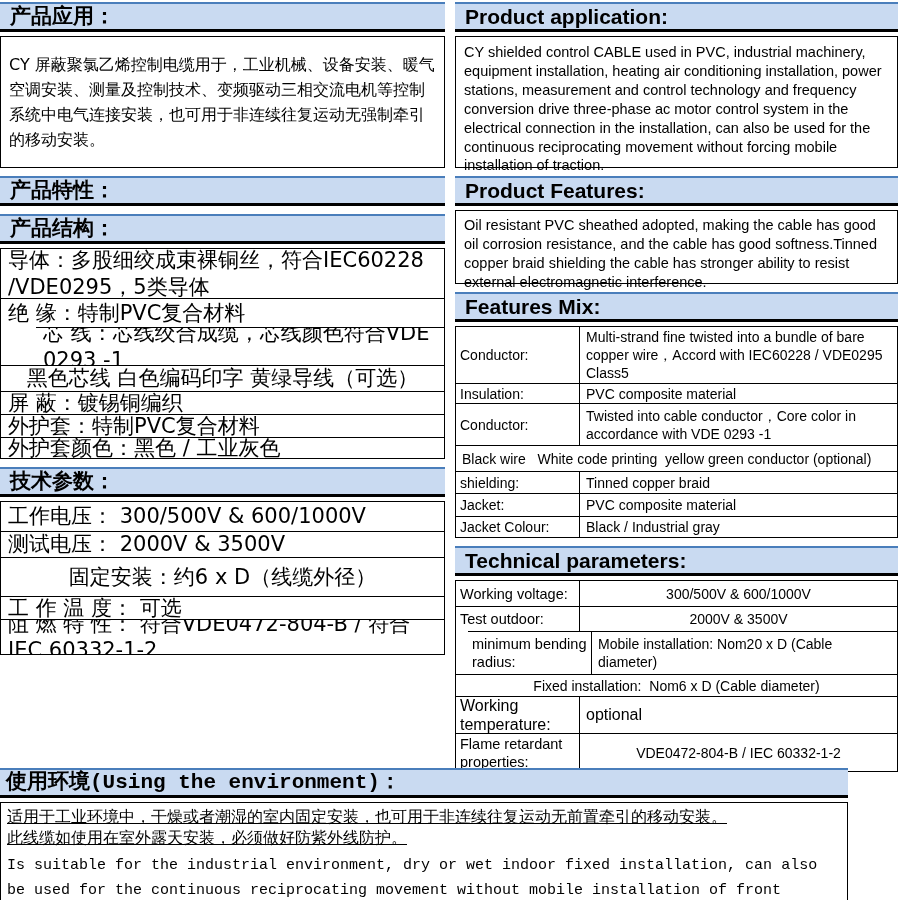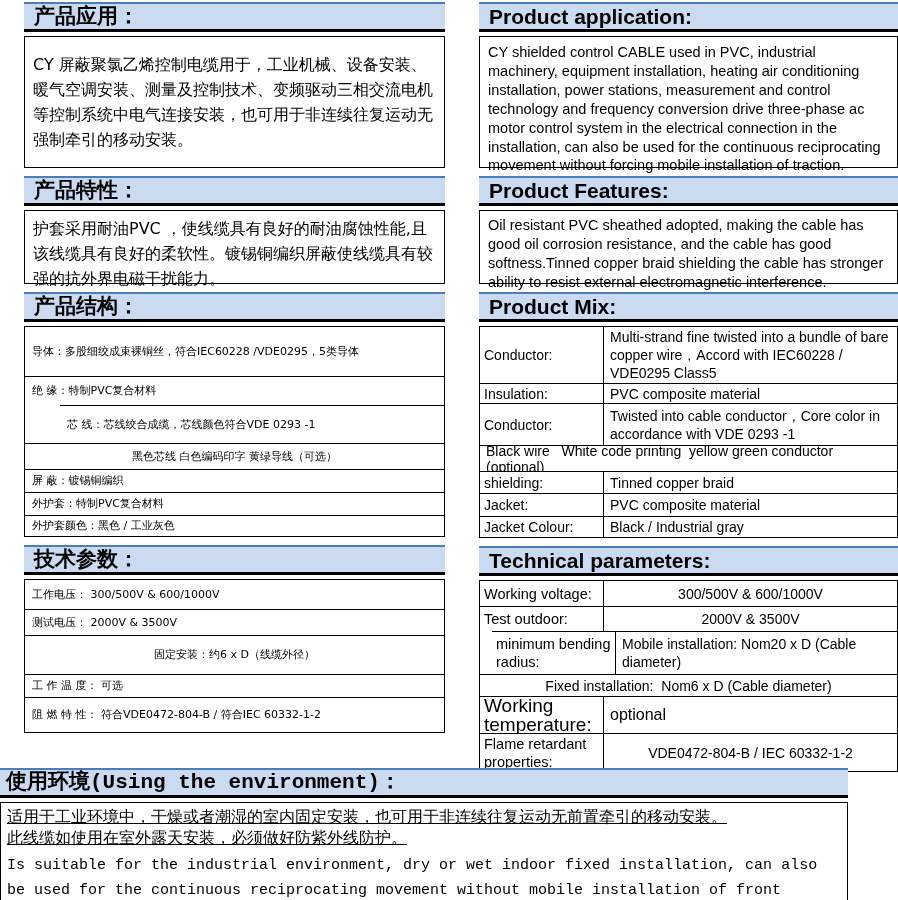--- a/index.html
+++ b/index.html
@@ -5,21 +5,21 @@
   :root{
     --hdr-bg:#c9daf1;
     --hdr-top:#4a7ebb;
     --hdr-btm:#000000;
     --line:#000000;
   }
   *{box-sizing:border-box;margin:0;padding:0;}
   body{background:#ffffff;font-family:"Liberation Sans",sans-serif;color:#000;}
   .page{position:relative;width:898px;height:900px;background:#fff;overflow:hidden;}
 
-  .col{position:absolute;top:2px;padding-left:24px;}
+  .col{position:absolute;top:2px;}
   .col-left{left:0;width:445px;}
   .col-right{left:455px;width:443px;}
 
   .hdr{
     height:30px;background:var(--hdr-bg);
     border-top:2px solid var(--hdr-top);
     border-bottom:3px solid var(--hdr-btm);
     font-weight:bold;font-size:21px;line-height:1;
     display:flex;align-items:center;padding-left:10px;
     margin-bottom:4px;
@@ -33,21 +33,21 @@
   .app-box{height:132px;display:flex;align-items:center;padding:4px 8px;}
   .feat-box{height:74px;padding:5px 8px;}
   .zh-body{font-size:16px;line-height:25px;font-family:"DejaVu Sans",sans-serif;}
   .en-body{font-size:14.5px;line-height:18.9px;font-family:"Liberation Sans",sans-serif;padding:2px 6px;}
   .col-right .app-box{align-items:flex-start;padding:4px 2px;}
   .col-right .feat-box{padding:3px 2px;}
 
   .tbl{border:1.5px solid var(--line);}
   .tbl>div{border-top:1.5px solid var(--line);overflow:hidden;}
   .tbl>div:first-child{border-top:none;}
-  .trow{display:flex;align-items:center;padding:1px 7px;font-size:11px;line-height:1.25;}
+  .trow{display:flex;align-items:center;padding:1px 7px;font-size:21px;line-height:1.25;}
   .zh-tbl .trow{font-family:"DejaVu Sans",sans-serif;}
   .center{justify-content:center;text-align:center;}
 
   
   .t-zh-mix>div:nth-child(1){height:49px;}
   .t-zh-mix>div:nth-child(2){height:29px;}
   .t-zh-mix>div:nth-child(3){height:38px;margin-left:35px;}
   .t-zh-mix>div:nth-child(4){height:26px;}
   .t-zh-mix>div:nth-child(5){height:23px;}
   .t-zh-mix>div:nth-child(6){height:23px;}
@@ -74,21 +74,21 @@
   .t-en-tech>div:nth-child(4){height:22px;}
   .t-en-tech>div:nth-child(5){height:37px;}
   .t-en-tech>div:nth-child(6){height:38px;}
 
   .lv{display:flex;align-items:stretch;font-size:14px;line-height:18px;}
   .lv .lbl{width:124px;border-right:1.5px solid var(--line);padding:1px 4px;display:flex;align-items:center;}
   .lv .val{flex:1;padding:1px 6px;display:flex;align-items:center;}
   .lv .val.center{justify-content:center;text-align:center;}
   .cell-full{display:flex;align-items:center;padding:1px 6px;font-size:14px;white-space:pre-wrap;}
   .t-en-tech .lv .lbl{font-size:14.5px;}
-  .t-en-tech>div:nth-child(5) .lbl{font-size:19px;line-height:19px;}
+  .t-en-tech>div:nth-child(5) .lbl{font-size:16px;line-height:19px;}
   .t-en-tech>div:nth-child(5) .val{font-size:16px;}
 
   
   .env{position:absolute;left:0;top:722px;width:848px;margin-top:46px;}
   .env .hdr{padding-left:6px;margin-bottom:4px;}
   .env-box{height:99px;padding:3px 6px;}
   .env-zh{font-size:16px;line-height:21px;font-family:"DejaVu Sans",sans-serif;text-decoration:underline;}
   .env-en{margin-top:5px;font-size:15px;line-height:25px;font-family:"Liberation Mono","DejaVu Sans Mono",monospace;}
 </style>
 </head>
@@ -97,23 +97,20 @@
 <div class="page">
 
   <div class="col col-left">
 
     <div class="hdr zh-f">产品应用：</div>
     <div class="box app-box">
       <p class="zh-body">CY 屏蔽聚氯乙烯控制电缆用于，工业机械、设备安装、暖气空调安装、测量及控制技术、变频驱动三相交流电机等控制系统中电气连接安装，也可用于非连续往复运动无强制牵引的移动安装。</p>
     </div>
 
     <div class="hdr zh-f mt8">产品特性：</div>
-    <div class="box feat-box">
-      <p class="zh-body">护套采用耐油PVC ，使线缆具有良好的耐油腐蚀性能,且该线缆具有良好的柔软性。镀锡铜编织屏蔽使线缆具有较强的抗外界电磁干扰能力。</p>
-    </div>
 
     <div class="hdr zh-f mt8">产品结构：</div>
     <div class="tbl zh-tbl t-zh-mix">
       <div class="trow">导体：多股细绞成束裸铜丝，符合IEC60228 /VDE0295，5类导体</div>
       <div class="trow">绝 缘：特制PVC复合材料</div>
       <div class="trow">芯 线：芯线绞合成缆，芯线颜色符合VDE 0293 -1</div>
       <div class="trow center">黑色芯线 白色编码印字 黄绿导线（可选）</div>
       <div class="trow">屏 蔽：镀锡铜编织</div>
       <div class="trow">外护套：特制PVC复合材料</div>
       <div class="trow">外护套颜色：黑色 / 工业灰色</div>
@@ -134,21 +131,21 @@
     <div class="hdr en-f">Product application:</div>
     <div class="box app-box">
       <p class="en-body">CY shielded control CABLE used in PVC, industrial machinery, equipment installation, heating air conditioning installation, power stations, measurement and control technology and frequency conversion drive three-phase ac motor control system in the electrical connection in the installation, can also be used for the continuous reciprocating movement without forcing mobile installation of traction.</p>
     </div>
 
     <div class="hdr en-f mt8">Product Features:</div>
     <div class="box feat-box">
       <p class="en-body">Oil resistant PVC sheathed adopted, making the cable has good oil corrosion resistance, and the cable has good softness.Tinned copper braid shielding the cable has stronger ability to resist external electromagnetic interference.</p>
     </div>
 
-    <div class="hdr en-f mt8">Product Mix:</div>
+    <div class="hdr en-f mt8">Features Mix:</div>
     <div class="tbl t-en-mix">
       <div class="lv">
         <div class="lbl">Conductor:</div>
         <div class="val">Multi-strand fine twisted into a bundle of bare copper wire，Accord with IEC60228 / VDE0295 Class5</div>
       </div>
       <div class="lv">
         <div class="lbl">Insulation:</div>
         <div class="val">PVC composite material</div>
       </div>
       <div class="lv">

